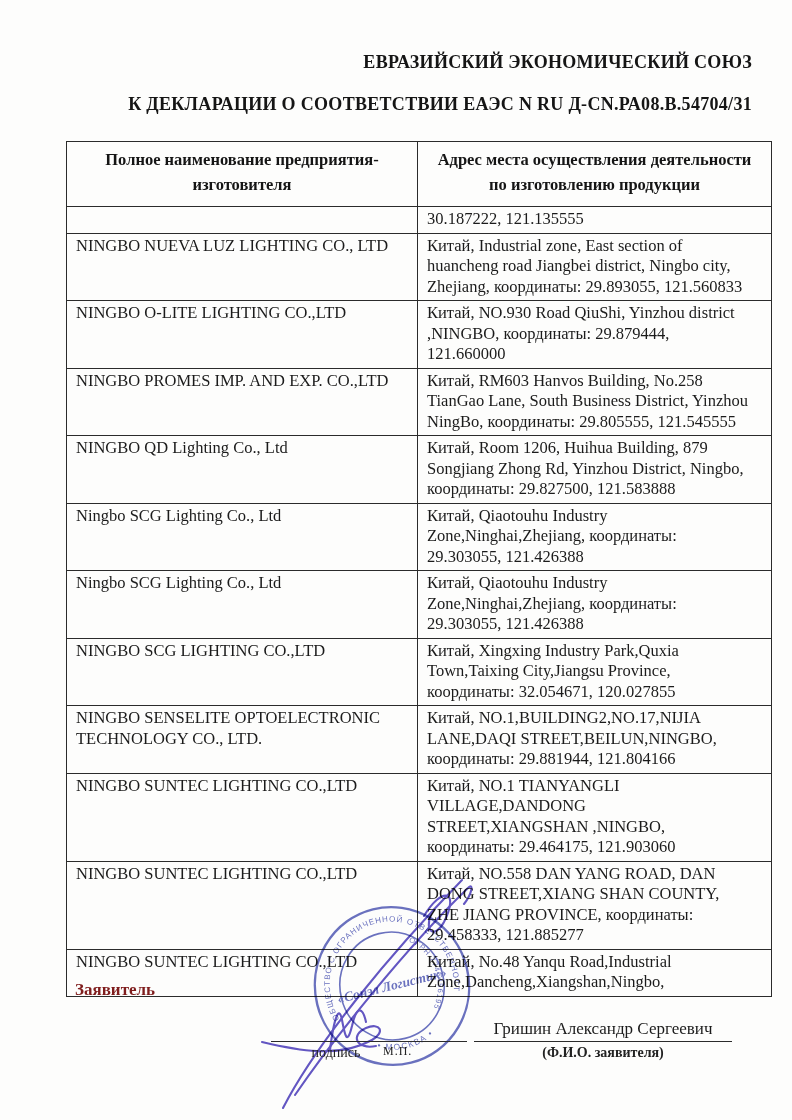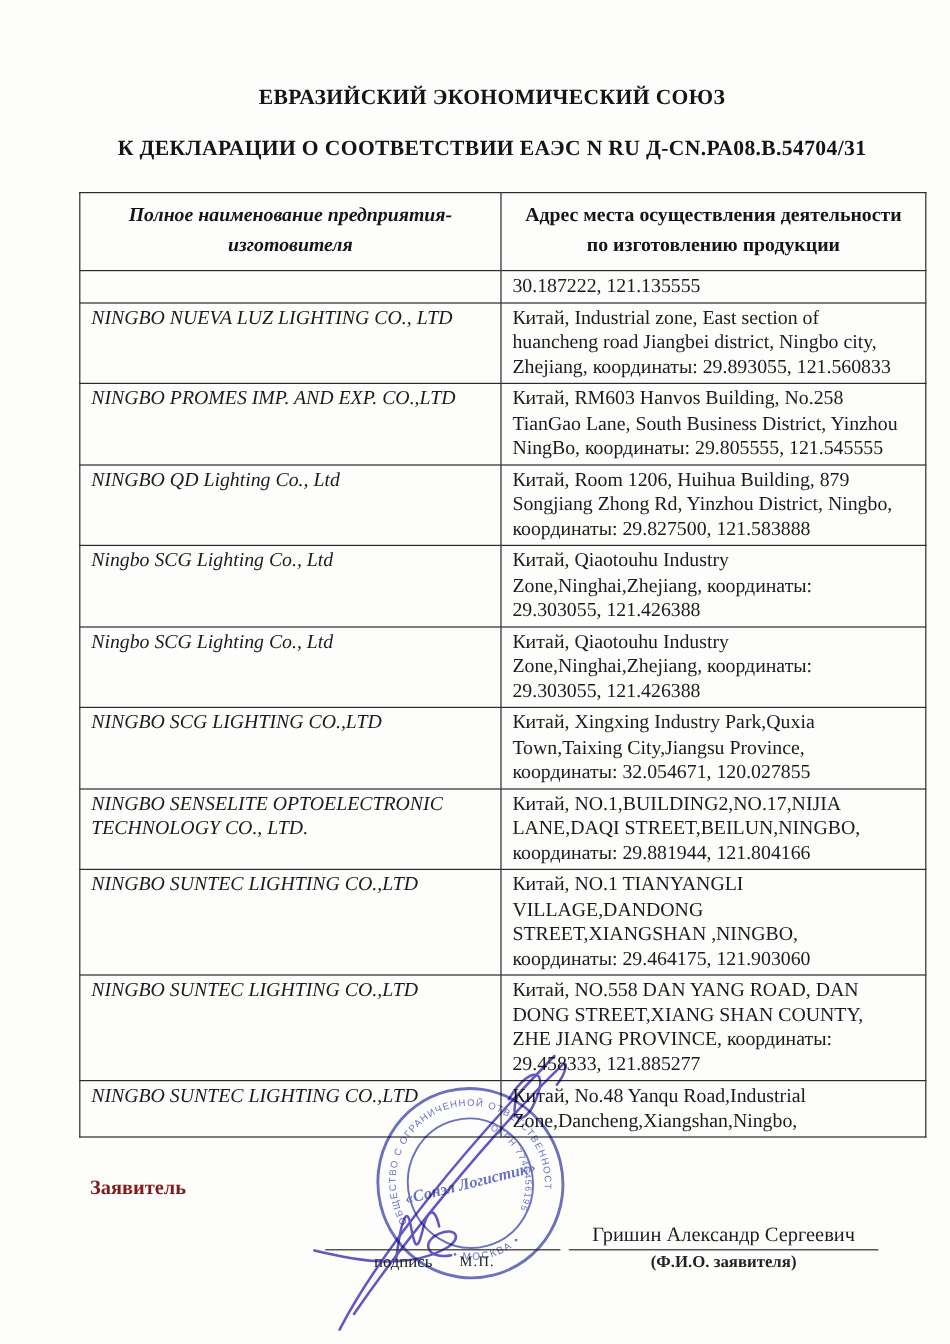--- a/index.html
+++ b/index.html
@@ -5,21 +5,21 @@
   html,body{margin:0;padding:0;background:#e8e8e6;}
   .page{
     position:relative;
     width:792px;height:1120px;
     margin:0 auto;
     background:#fdfdfc;
     font-family:"Liberation Serif","DejaVu Serif",serif;
     color:#1c1c1c;
     overflow:hidden;
   }
-  .titles{padding-top:71px;text-align:center;margin-left:28px;}
+  .titles{padding-top:52px;text-align:right;margin-left:28px;}
   .title{
     font-weight:bold;
     font-size:18px;
     letter-spacing:.3px;
     margin:0 40px 21px 40px;
     color:#151515;
   }
   .doc-table{
     margin:26px 63px 0 66px;
     border-collapse:collapse;
@@ -31,21 +31,21 @@
     vertical-align:top;
     font-size:16.5px;
   }
   .doc-table th{
     font-weight:bold;
     text-align:center;
     line-height:25px;
     padding:5px 10px 9px 10px;
     color:#151515;
   }
-  .col-name{width:330px;font-style:italic;}
+  .col-name{width:330px;}
   .col-addr{width:333px;}
   .doc-table td{
     line-height:20.5px;
     padding:2px 8px 3px 9px;
     white-space:pre-line;
     color:#1b1b1b;
   }
   .footer-item{position:absolute;}
   .applicant-label{
     left:75px;top:980px;
@@ -99,20 +99,26 @@
       <td class="col-addr">30.187222, 121.135555</td>
     </tr>
 
     <tr>
       <td class="col-name">NINGBO NUEVA LUZ LIGHTING CO., LTD</td>
       <td class="col-addr">Китай, Industrial zone, East section of
 huancheng road Jiangbei district, Ningbo city,
 Zhejiang, координаты: 29.893055, 121.560833</td>
     </tr>
 
+    <tr>
+      <td class="col-name">NINGBO O-LITE LIGHTING CO.,LTD</td>
+      <td class="col-addr">Китай, NO.930 Road QiuShi, Yinzhou district
+,NINGBO, координаты: 29.879444,
+121.660000</td>
+    </tr>
 
     <tr>
       <td class="col-name">NINGBO PROMES IMP. AND EXP. CO.,LTD</td>
       <td class="col-addr">Китай, RM603 Hanvos Building, No.258
 TianGao Lane, South Business District, Yinzhou
 NingBo,  координаты: 29.805555, 121.545555</td>
     </tr>
 
     <tr>
       <td class="col-name">NINGBO QD Lighting Co., Ltd</td>

